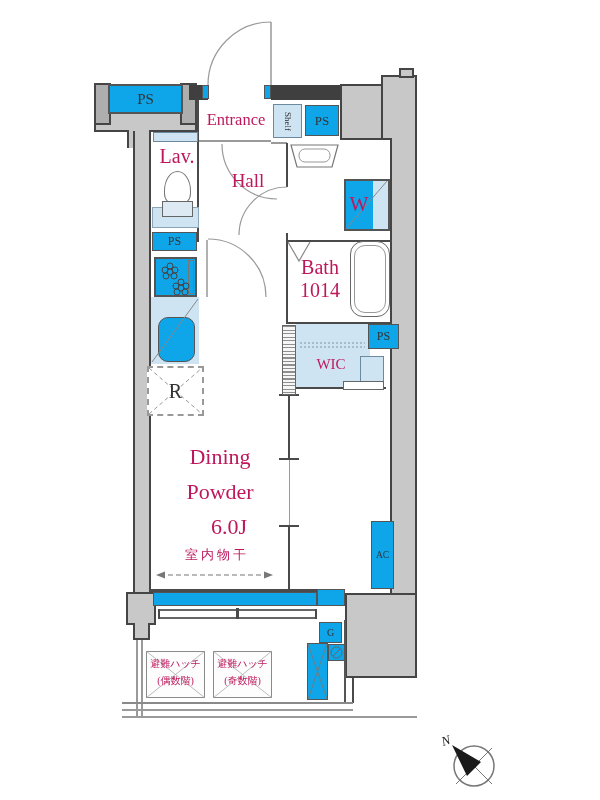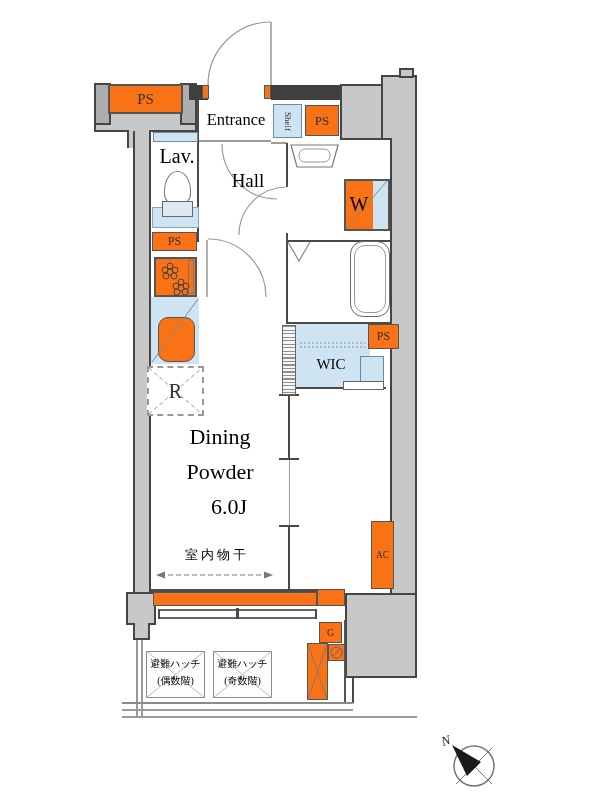--- a/index.html
+++ b/index.html
@@ -4,24 +4,24 @@
 <style>
   html,body{margin:0;padding:0;background:#fff;}
   #canvas{position:relative;width:600px;height:800px;background:#ffffff;overflow:hidden;
           font-family:"Liberation Serif", serif;color:#333;}
   .abs{position:absolute;box-sizing:border-box;}
   .gray{background:#c8c8c8;border:2px solid #454545;}
   .graydk{background:#aeaeae;border:2px solid #454545;}
   .darkwall{background:#3f3f3f;}
   .wline{background:#4a4a4a;}
   .thinline{background:#9a9a9a;}
-  .whitebox{background:#f97316;border:1.5px solid #555;}
+  .whitebox{background:#0ea5e9;border:1.5px solid #555;}
   .bluebox{background:#cfe4f2;}
   .blueboxb{background:#cfe4f2;border:1.5px solid #6b8aa0;}
-  .lbl{position:absolute;text-align:center;line-height:1.15;color:#000000;box-sizing:border-box;}
+  .lbl{position:absolute;text-align:center;line-height:1.15;color:#be185d;box-sizing:border-box;}
   .cen{display:flex;align-items:center;justify-content:center;}
   .dashedbox{background:#fff;border:2px dashed #999;}
   .hatchbox{background:#fdfdfd;border:1px solid #8a8a8a;}
   .vtext{writing-mode:vertical-rl;}
   svg{position:absolute;left:0;top:0;pointer-events:none;}
   .accordion{background:repeating-linear-gradient(to bottom,#8f8f8f 0px,#8f8f8f 1px,#f6f6f6 1px,#f6f6f6 3.5px);border:1px solid #666;}
 </style>
 </head>
 <body>
 
@@ -198,22 +198,26 @@
       <line x1="456" y1="784" x2="492" y2="748" stroke="#777" stroke-width="1"></line>
       <polygon points="452,745 481,762 467,776" fill="#1a1a1a"></polygon>
       <text x="443" y="746" font-size="13" font-style="italic" font-family="Liberation Serif, serif" fill="#222" transform="rotate(-18 443 746)">N</text>
     </g>
   </svg>
 
   <div class="lbl" style="left:196px;top:111px;width:80px;font-size:16.5px;z-index:6;">Entrance</div>
   <div class="lbl" style="left:152px;top:145px;width:50px;font-size:20px;z-index:6;">Lav.</div>
   <div class="lbl" style="left:221px;top:170px;width:54px;font-size:19px;z-index:6;">Hall</div>
   <div class="lbl" style="left:346px;top:193px;width:26px;font-size:20px;z-index:6;">W</div>
+  <div class="lbl" style="left:292px;top:256px;width:56px;font-size:20px;z-index:6;">
+    <span>Bath</span><br>
+    <span>1014</span>
+  </div>
   <div class="lbl" style="left:305px;top:356px;width:52px;font-size:15px;z-index:6;">WIC</div>
-  <div class="lbl" style="left:160px;top:419px;width:120px;font-size:22px;line-height:1.6;z-index:6;">
+  <div class="lbl" style="left:160px;top:439px;width:120px;font-size:22px;line-height:1.6;z-index:6;">
     <span>Dining</span><br>
     <span>Powder</span><br>
     <span style="font-size:22px;margin-left:18px;">6.0J</span>
   </div>
   <div class="lbl" style="left:172px;top:548px;width:90px;font-size:13px;letter-spacing:3px;z-index:6;">室内物干</div>
   <div class="lbl" style="left:146px;top:655px;width:59px;font-size:10px;line-height:1.7;z-index:6;">
     <span>避難ハッチ</span><br>
     <span>(偶数階)</span>
   </div>
   <div class="lbl" style="left:213px;top:655px;width:59px;font-size:10px;line-height:1.7;z-index:6;">

